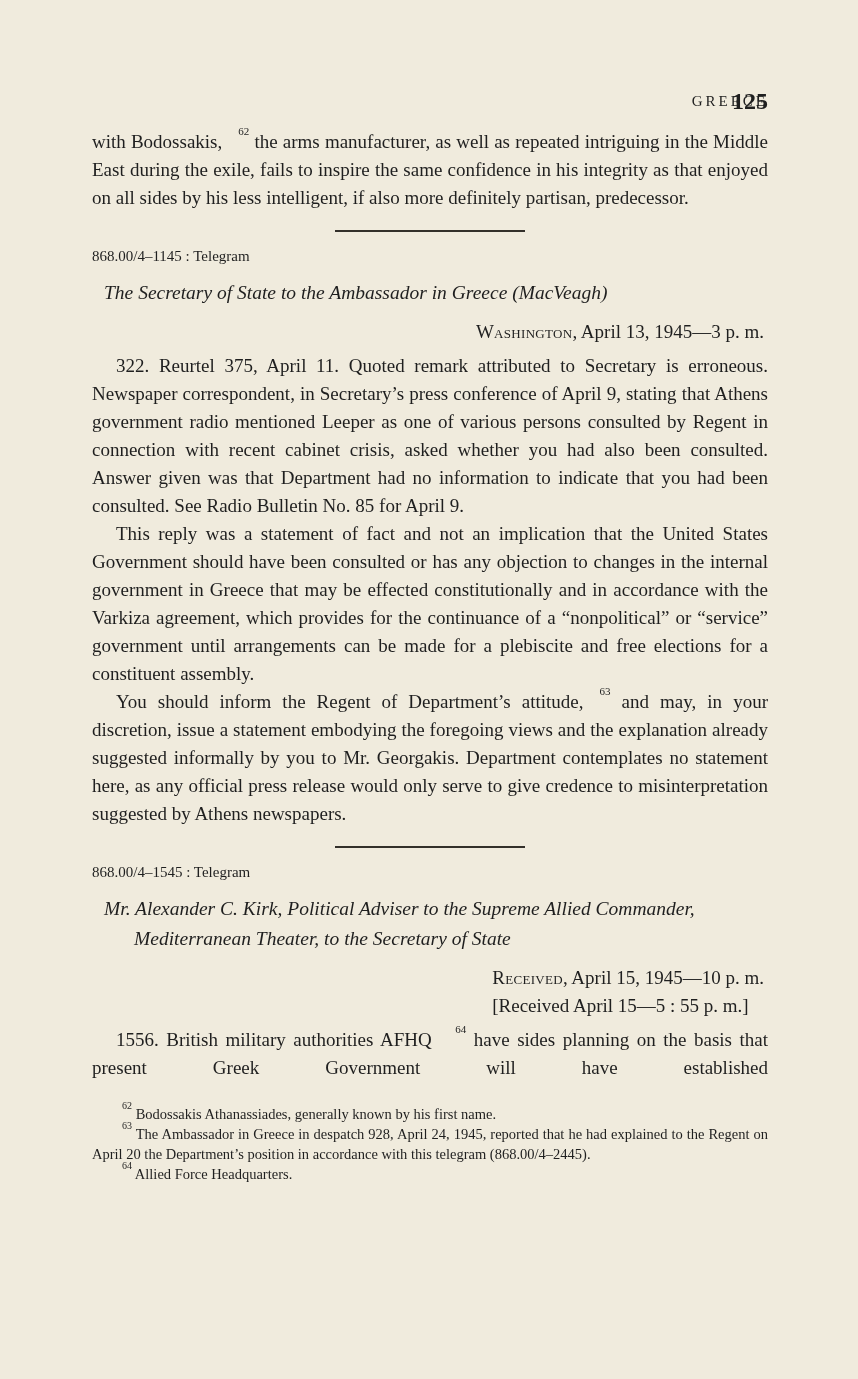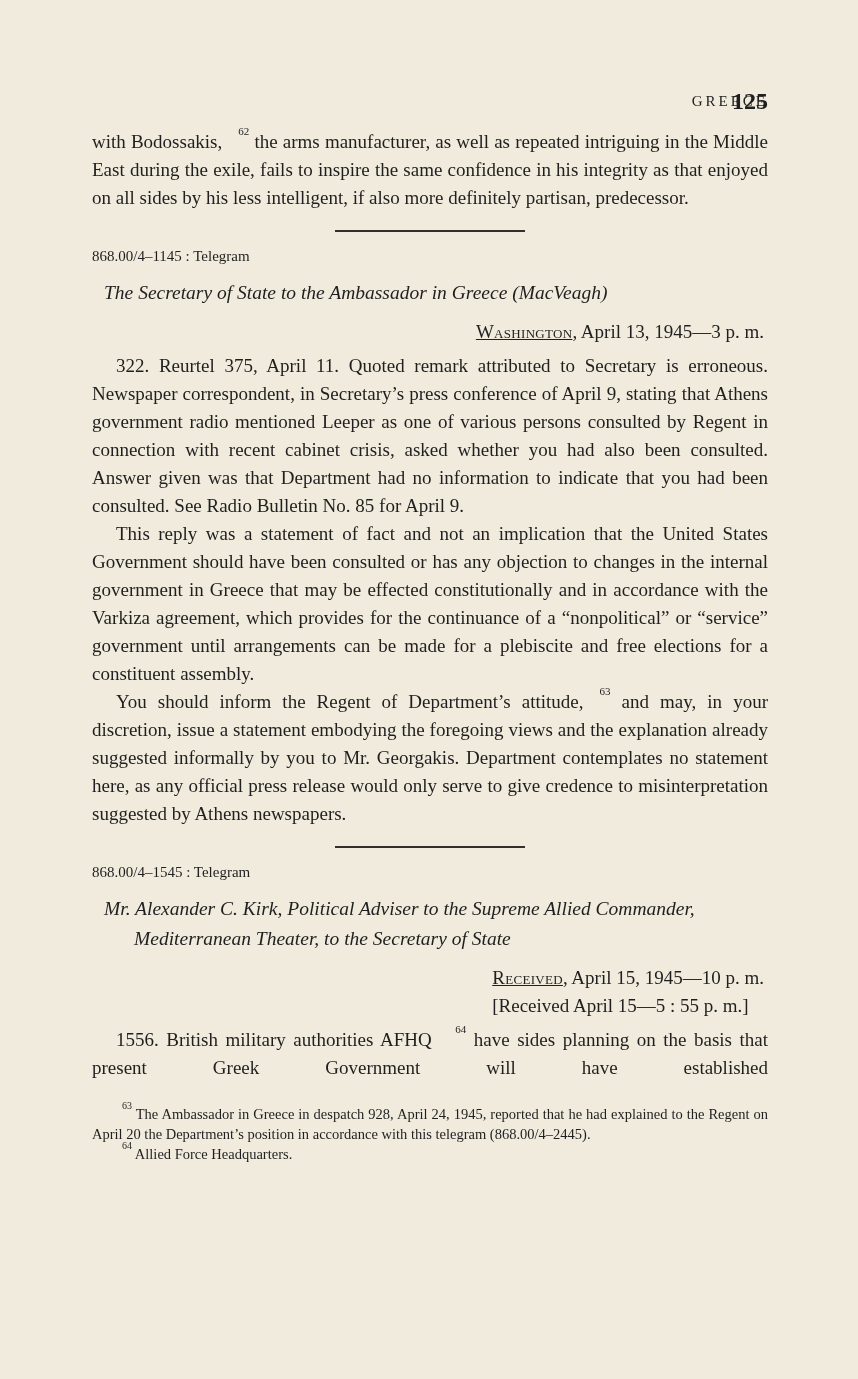--- a/index.html
+++ b/index.html
@@ -97,21 +97,21 @@
   }
 
   .dateline {
     margin: 0 4px 6px auto;
     width: max-content;
     max-width: 100%;
     font-size: 19px;
     line-height: 28px;
     text-align: left;
   }
-  .sc { font-variant: small-caps; letter-spacing: 0.3px; text-decoration: underline; }
+  .sc { font-variant: small-caps; letter-spacing: 0.3px; }
 
   
   .footnotes {
     margin-top: 22px;
     font-size: 14.5px;
     line-height: 20px;
     text-align: justify;
   }
   .footnotes p {
     margin: 0;
@@ -149,17 +149,18 @@
   <p class="citation">868.00/4–1545 : Telegram</p>
   <p class="doc-title hanging">Mr. Alexander C. Kirk, Political Adviser to the Supreme Allied Commander, Mediterranean Theater, to the Secretary of State</p>
   <div class="dateline">
     <div><span class="sc">Received</span><span>, April 15, 1945—10 p. m.</span></div>
     <div>[Received April 15—5 : 55 p. m.]</div>
   </div>
 
   <p class="bodytext indent justify-last"><span>1556. British military authorities AFHQ </span><sup class="fnref">64</sup><span> have sides planning on the basis that present Greek Government will have established</span></p>
 
   <div class="footnotes">
+    <p><sup class="fnref">62</sup> <span>Bodossakis Athanassiades, generally known by his first name.</span></p>
     <p><sup class="fnref">63</sup> <span>The Ambassador in Greece in despatch 928, April 24, 1945, reported that he had explained to the Regent on April 20 the Department’s position in accordance with this telegram (868.00/4–2445).</span></p>
     <p><sup class="fnref">64</sup> <span>Allied Force Headquarters.</span></p>
   </div>
 
 </div>
 
 </body></html>

